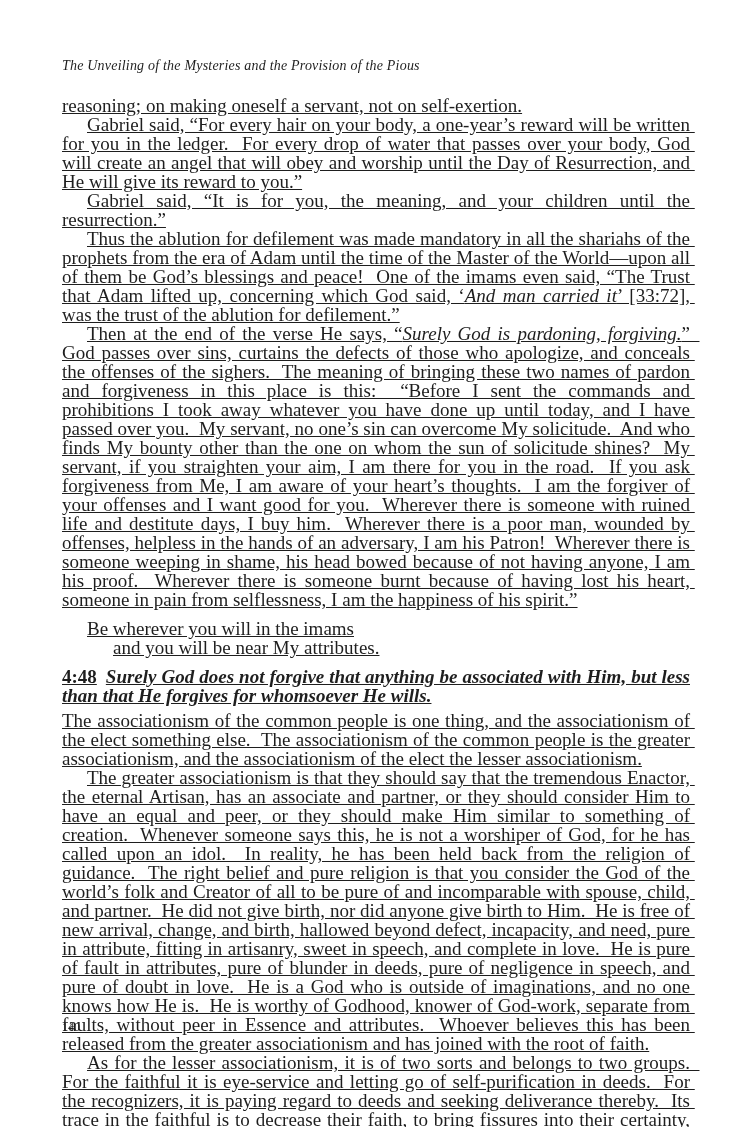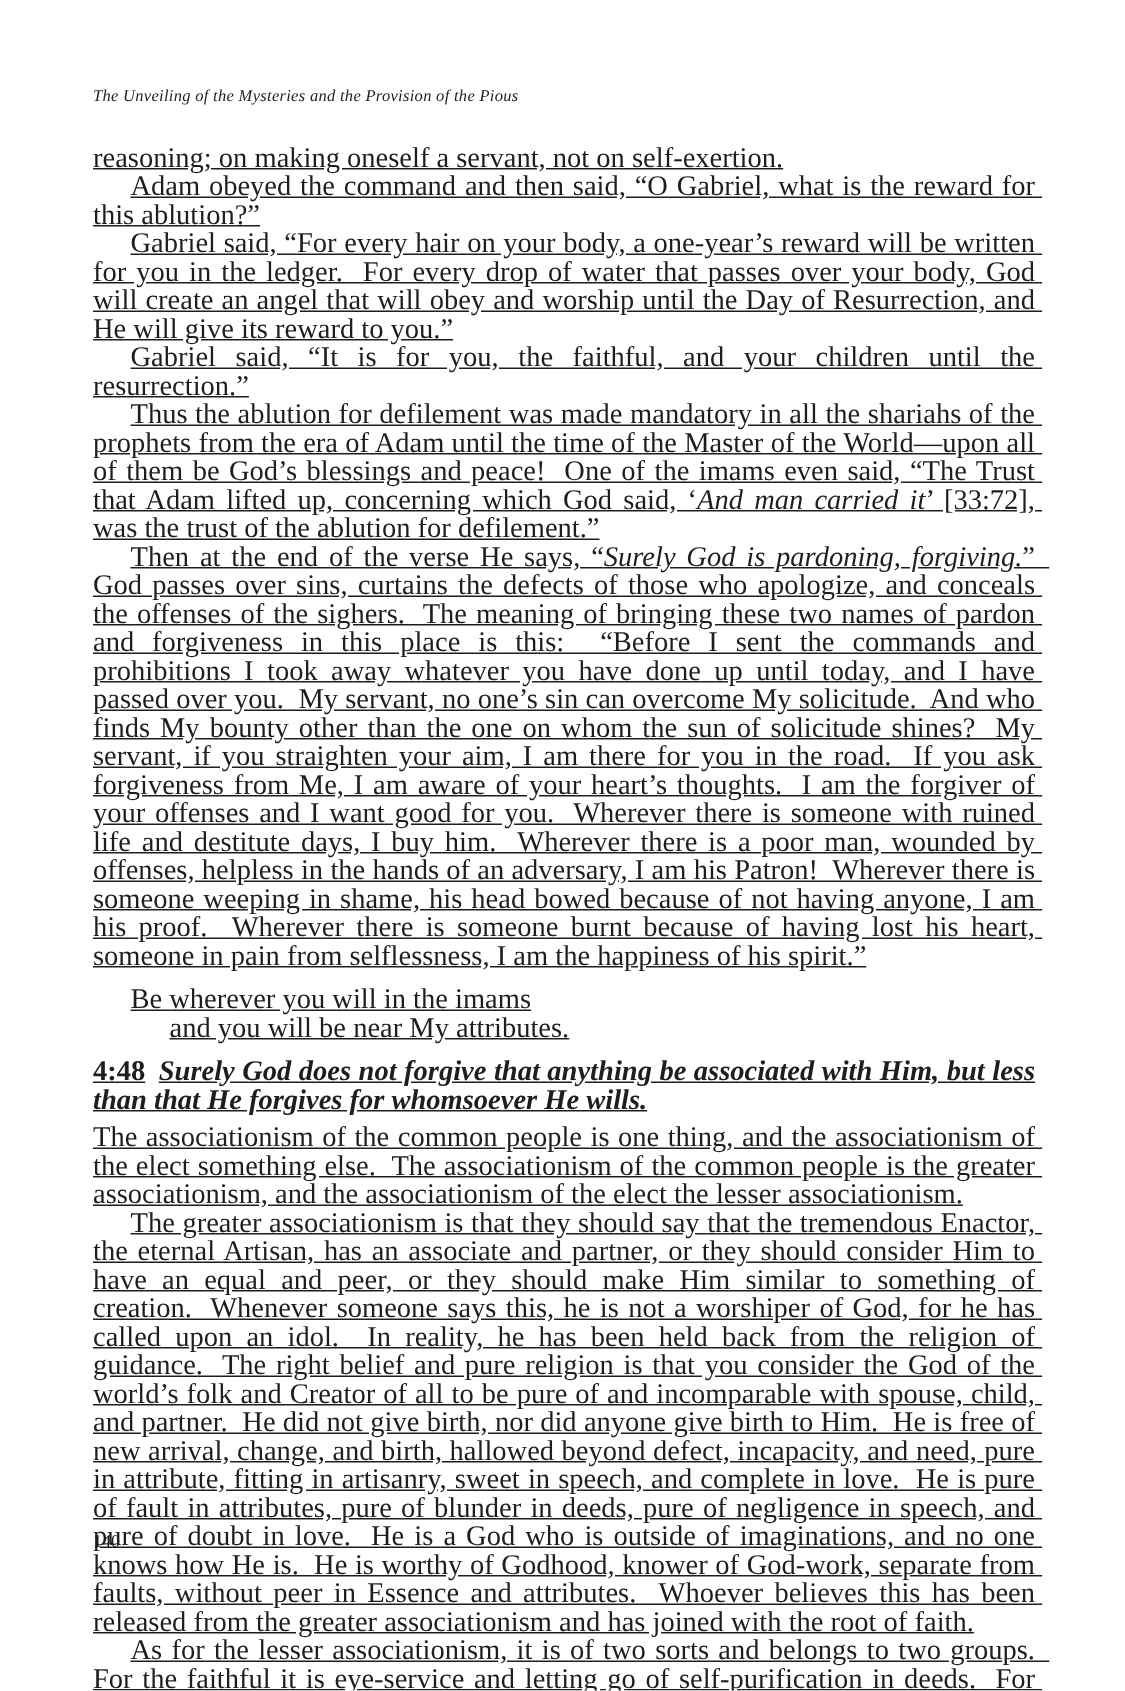--- a/index.html
+++ b/index.html
@@ -15,21 +15,21 @@
   .page {
     position: absolute;
     inset: 0;
     background: #ffffff;
   }
   .running-header {
     position: absolute;
     left: 62px;
     top: 58px;
     width: 628px;
-    font-size: 11px;
+    font-size: 14px;
     font-style: italic;
     letter-spacing: 0.2px;
   }
   .text-body {
     position: absolute;
     left: 62px;
     top: 96px;
     width: 628px;
     font-size: 19px;
     line-height: 19px;
@@ -65,23 +65,22 @@
   }
 </style>
 </head>
 <body>
 
 <div class="page">
   <div class="running-header">The Unveiling of the Mysteries and the Provision of the Pious</div>
 
   <div class="text-body" id="text-body">
       <p class="para"><span class="">reasoning; on making oneself a servant, not on self-exertion.</span></p>
-      <p class="para indent"><span class="">Adam obeyed the command and then said, “O Gabriel, what is the reward for this ablution?”</span></p>
       <p class="para indent"><span class="">Gabriel said, “For every hair on your body, a one-year’s reward will be written for you in the ledger.  For every drop of water that passes over your body, God will create an angel that will obey and worship until the Day of Resurrection, and He will give its reward to you.”</span></p>
-      <p class="para indent"><span class="">Gabriel said, “It is for you, the faithful, and your children until the resurrection.”</span></p>
+      <p class="para indent"><span class="">Gabriel said, “It is for you, the meaning, and your children until the resurrection.”</span></p>
       <p class="para indent"><span class="">Thus the ablution for defilement was made mandatory in all the shariahs of the prophets from the era of Adam until the time of the Master of the World—upon all of them be God’s blessings and peace!  One of the imams even said, “The Trust that Adam lifted up, concerning which God said, ‘</span><span class="it">And man carried it</span><span class="">’ [33:72], was the trust of the ablution for defilement.”</span></p>
       <p class="para indent"><span class="">Then at the end of the verse He says, “</span><span class="it">Surely God is pardoning, forgiving.</span><span class="">”  God passes over sins, curtains the defects of those who apologize, and conceals the offenses of the sighers.  The meaning of bringing these two names of pardon and forgiveness in this place is this:  “Before I sent the commands and prohibitions I took away whatever you have done up until today, and I have passed over you.  My servant, no one’s sin can overcome My solicitude.  And who finds My bounty other than the one on whom the sun of solicitude shines?  My servant, if you straighten your aim, I am there for you in the road.  If you ask forgiveness from Me, I am aware of your heart’s thoughts.  I am the forgiver of your offenses and I want good for you.  Wherever there is someone with ruined life and destitute days, I buy him.  Wherever there is a poor man, wounded by offenses, helpless in the hands of an adversary, I am his Patron!  Wherever there is someone weeping in shame, his head bowed because of not having anyone, I am his proof.  Wherever there is someone burnt because of having lost his heart, someone in pain from selflessness, I am the happiness of his spirit.”</span></p>
       <div class="verse">
         <div class="verse-line">Be wherever you will in the imams</div>
         <div class="verse-line cont">and you will be near My attributes.</div>
       </div>
       <div class="heading"><span class="heading-num">4:48</span><span class="heading-text">Surely God does not forgive that anything be associated with Him, but less than that He forgives for whomsoever He wills.</span></div>
       <p class="para"><span class="">The associationism of the common people is one thing, and the associationism of the elect something else.  The associationism of the common people is the greater associationism, and the associationism of the elect the lesser associationism.</span></p>
       <p class="para indent"><span class="">The greater associationism is that they should say that the tremendous Enactor, the eternal Artisan, has an associate and partner, or they should consider Him to have an equal and peer, or they should make Him similar to something of creation.  Whenever someone says this, he is not a worshiper of God, for he has called upon an idol.  In reality, he has been held back from the religion of guidance.  The right belief and pure religion is that you consider the God of the world’s folk and Creator of all to be pure of and incomparable with spouse, child, and partner.  He did not give birth, nor did anyone give birth to Him.  He is free of new arrival, change, and birth, hallowed beyond defect, incapacity, and need, pure in attribute, fitting in artisanry, sweet in speech, and complete in love.  He is pure of fault in attributes, pure of blunder in deeds, pure of negligence in speech, and pure of doubt in love.  He is a God who is outside of imaginations, and no one knows how He is.  He is worthy of Godhood, knower of God-work, separate from faults, without peer in Essence and attributes.  Whoever believes this has been released from the greater associationism and has joined with the root of faith.</span></p>
       <p class="para indent"><span class="">As for the lesser associationism, it is of two sorts and belongs to two groups.  For the faithful it is eye-service and letting go of self-purification in deeds.  For the recognizers, it is paying regard to deeds and seeking deliverance thereby.  Its trace in the faithful is to decrease their faith, to bring fissures into their certainty, and to close down the door of clarity.  Muṣṭafā said, “I am very fright-</span></p>

